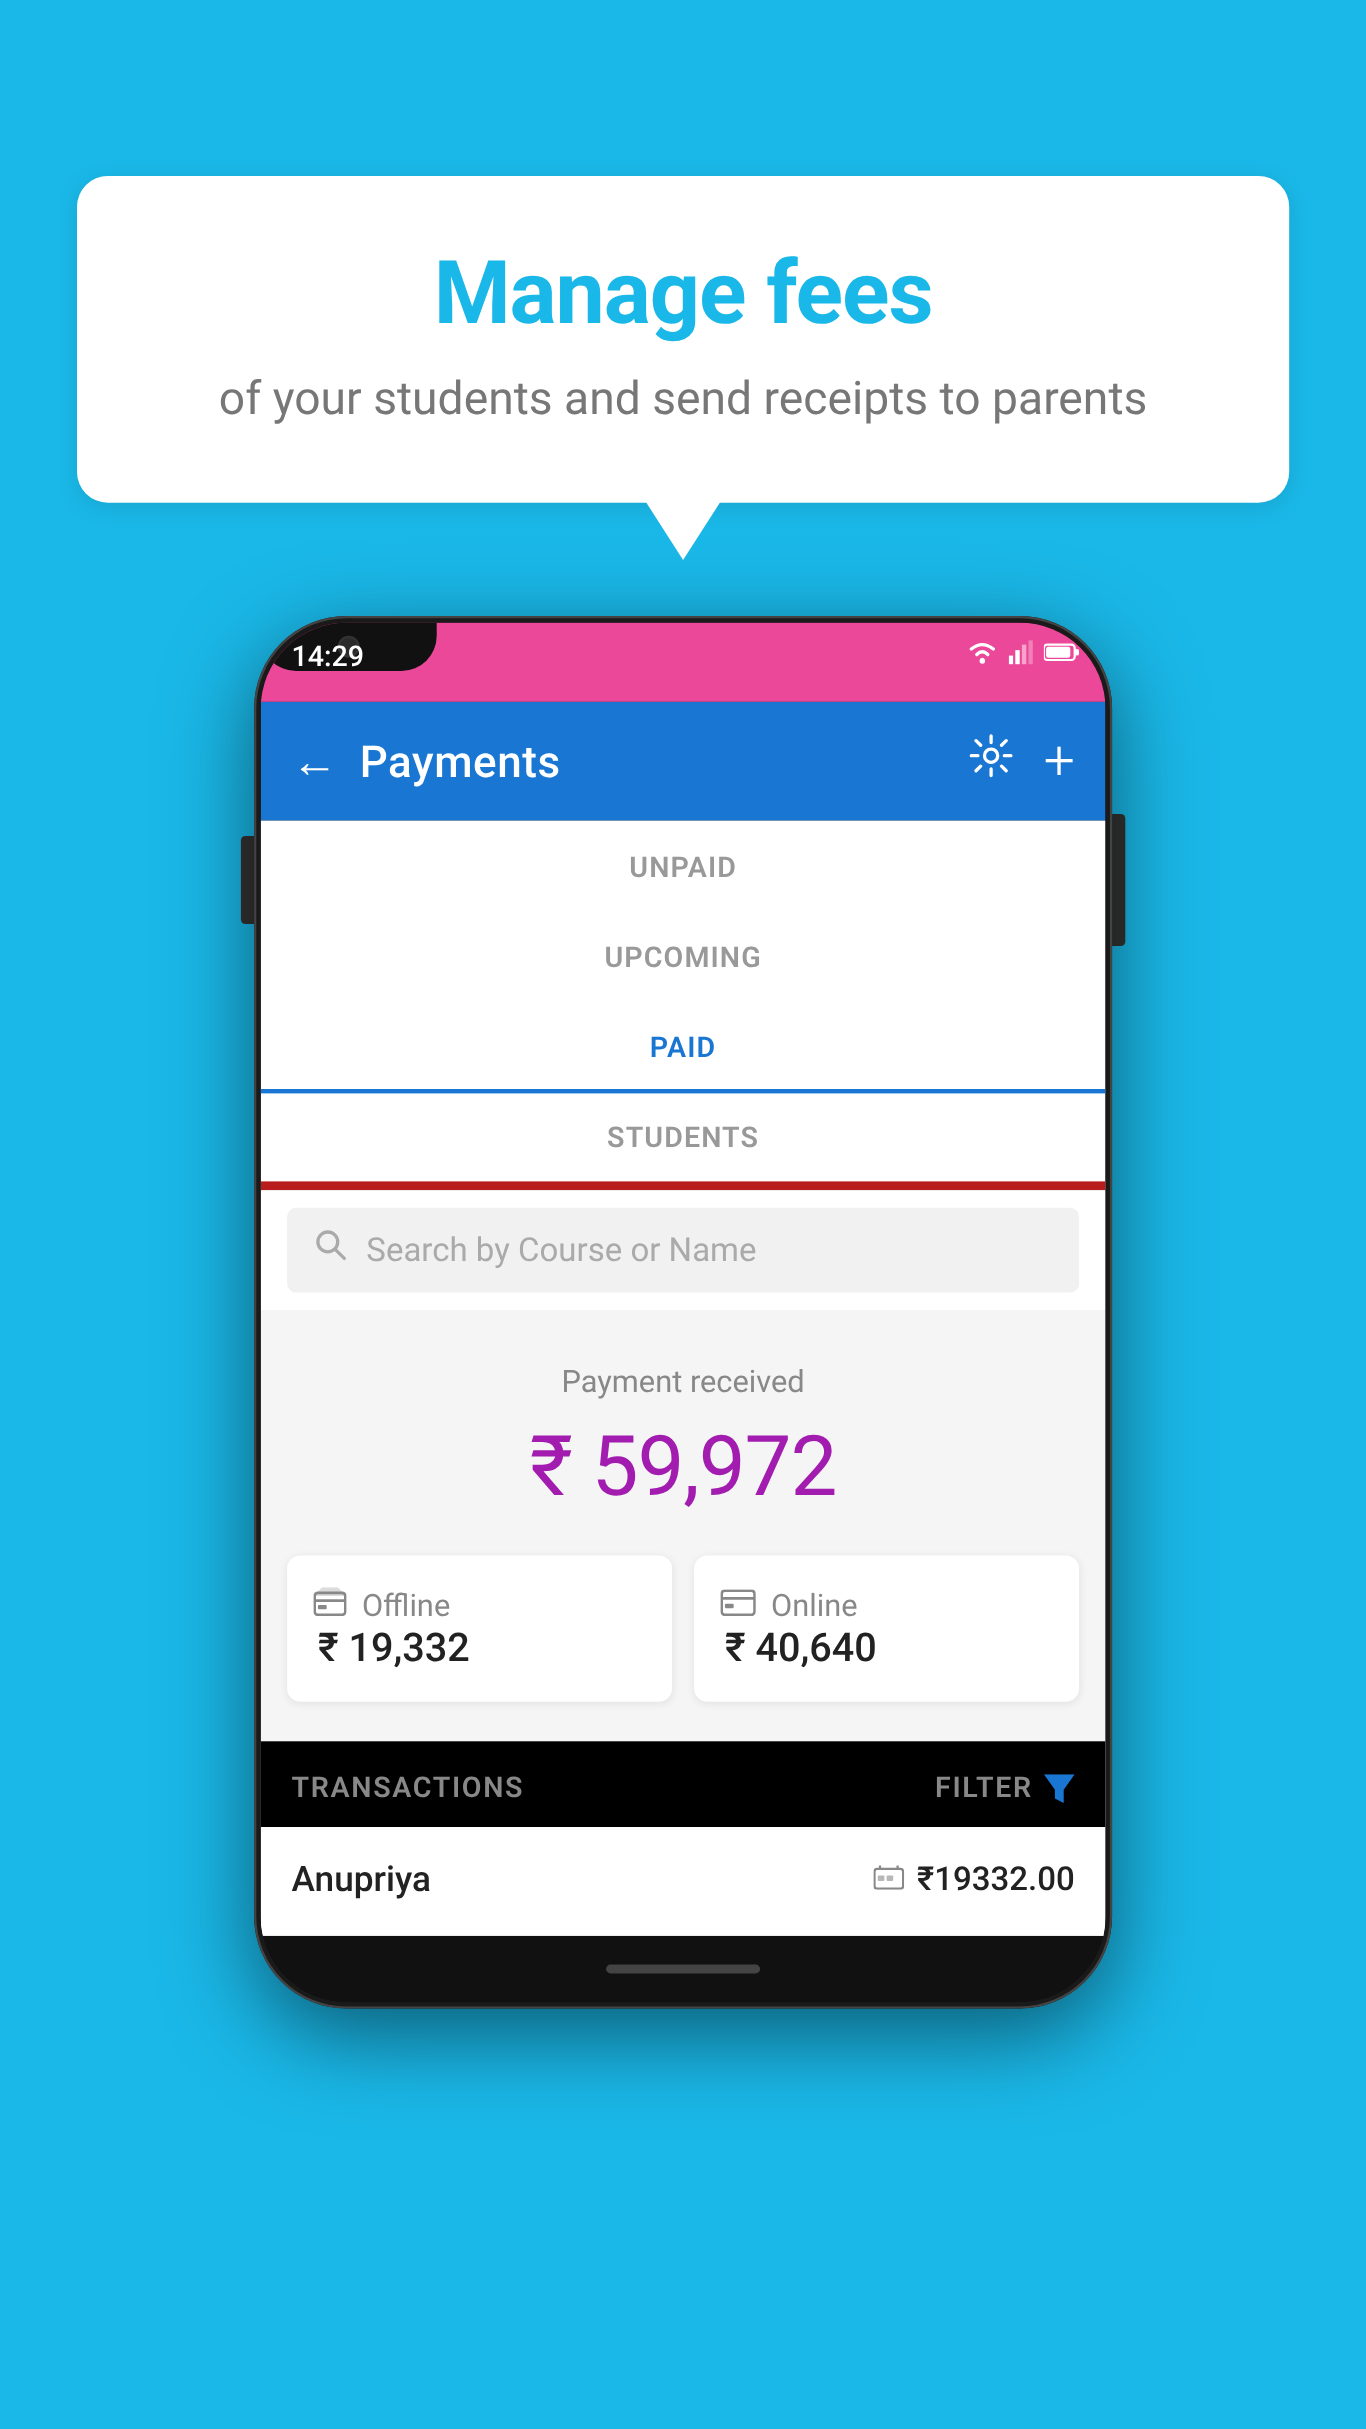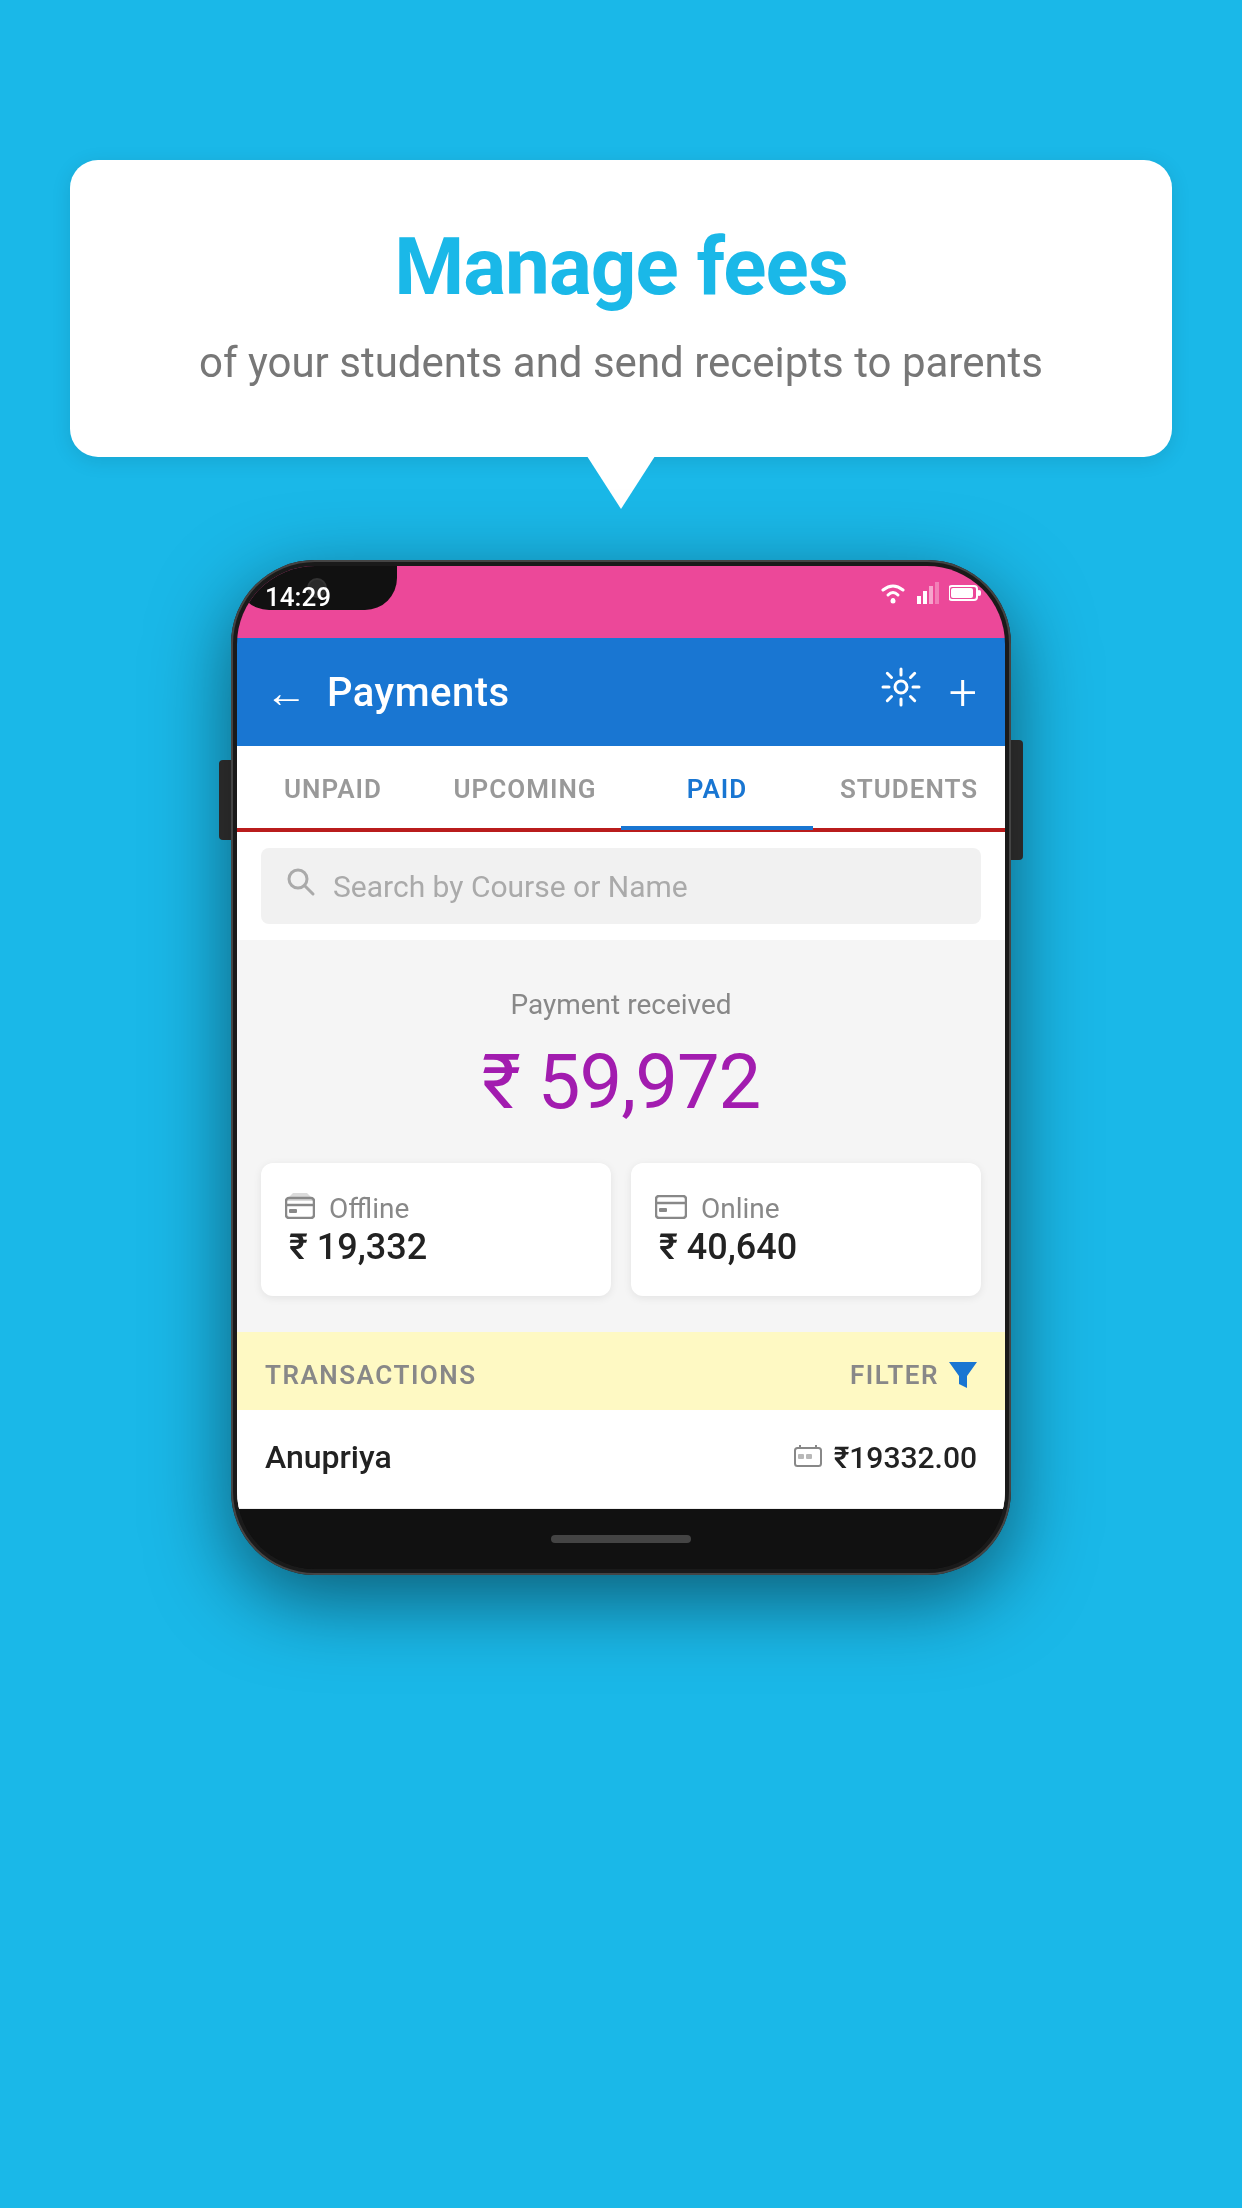--- a/index.html
+++ b/index.html
@@ -88,21 +88,22 @@
     .app-bar-icon {
       color: white;
       font-size: 42px;
       cursor: pointer;
     }
 
     
     .tabs-container {
       background: white;
       display: flex;
-      border-bottom: 4px solid #b91c1c;
+      border-bottom: 8px solid #b91c1c;
+      flex-direction: column;
     }
 
     .tab {
       flex: 1;
       text-align: center;
       padding: 28px 0 24px;
       font-size: 26px;
       font-weight: 600;
       color: #999;
       letter-spacing: 1px;
@@ -214,21 +215,21 @@
       font-weight: 500;
       padding-left: 4px;
     }
 
     
     .transactions-header {
       display: flex;
       align-items: center;
       justify-content: space-between;
       padding: 28px 28px 20px;
-      background: #fef9c3;
+      background: #000000;
     }
 
     .transactions-label {
       color: #888;
       font-size: 26px;
       font-weight: 600;
       letter-spacing: 1.5px;
     }
 
     .filter-container {

